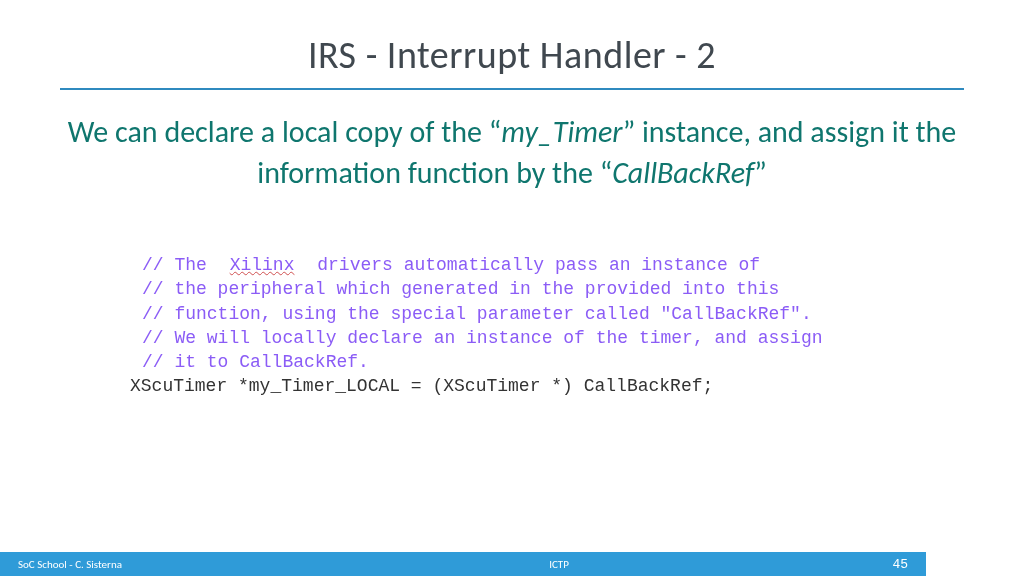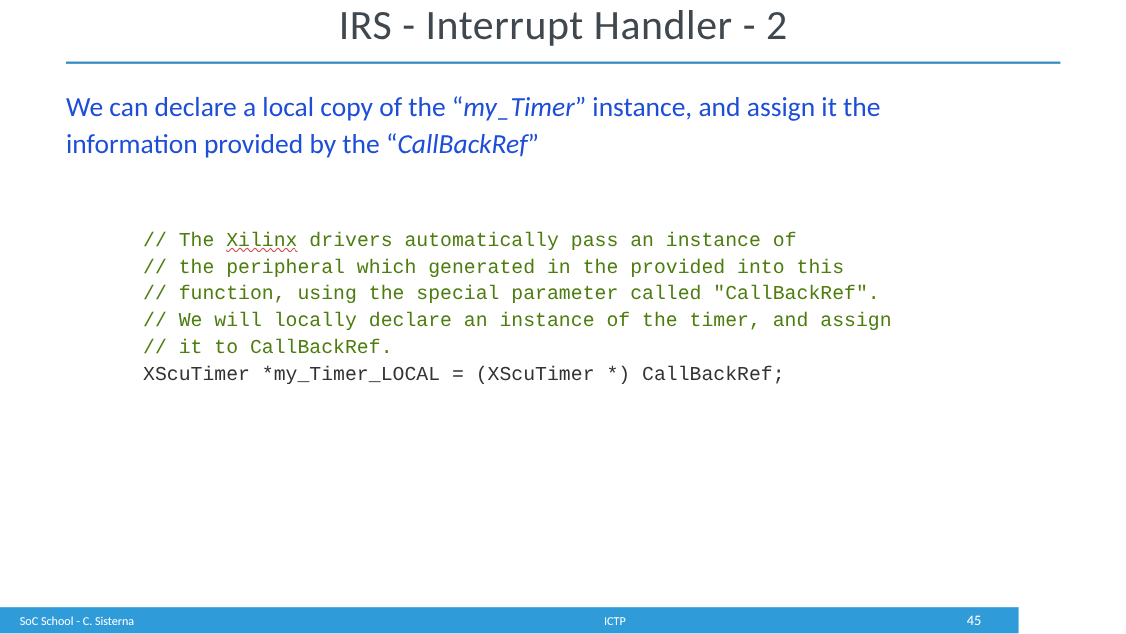--- a/index.html
+++ b/index.html
@@ -16,49 +16,51 @@
     width: 1024px;
     height: 576px;
     position: relative;
     box-sizing: border-box;
   }
   .title {
     text-align: center;
     font-size: 38px;
     color: #40484f;
     margin: 0;
-    padding-top: 0;
+    padding-top: 32px;
     font-weight: 400;
     letter-spacing: 0.5px;
   }
   .title-rule {
     margin: 10px 60px 0 60px;
     border: none;
     border-top: 2px solid #2f8abf;
   }
   .body-text {
-    font-size: 25px;
-    color: #1d4ed8;
+    text-align: center;
+    font-size: 30px;
+    color: #0f766e;
     margin: 22px 60px 0 60px;
     line-height: 1.35;
     font-weight: 400;
   }
   .body-text .it {
     font-style: italic;
   }
   .code-block {
     margin: 60px 0 0 130px;
     font-family: Consolas, "Courier New", monospace;
     font-size: 18px;
     line-height: 1.35;
     white-space: pre;
     color: #333;
   }
   .code-comment {
-    color: #4d7c0f;
+    color: #8b5cf6;
+    margin-left: 12px;
   }
   .squiggle {
     text-decoration-line: underline;
     text-decoration-style: wavy;
     text-decoration-color: #d05050;
     text-decoration-thickness: 1px;
     text-align: right;
   }
   .footer {
     position: absolute;
@@ -78,35 +80,36 @@
   }
   .footer-center {
     position: absolute;
     left: 0;
     width: 1024px;
     text-align: center;
     padding-left: 47px;
   }
   .footer-right {
     position: absolute;
-    right: 34px;
+    right: 18px;
     font-size: 13px;
+    font-family: Liberation Mono, monospace;
   }
 </style>
 </head>
 <body>
 
 <div class="slide">
 
   <h1 class="title">IRS - Interrupt Handler - 2</h1>
   <hr class="title-rule">
 
   <div class="body-text">
     <span>We can declare a local copy of the “</span><span class="it">my_Timer</span><span>” instance, and assign it the</span><br>
-    <span>information provided by the “</span><span class="it">CallBackRef</span><span>”</span>
+    <span>information function by the “</span><span class="it">CallBackRef</span><span>”</span>
   </div>
 
   <div class="code-block"><span class="code-comment">// The </span><span class="code-comment squiggle">Xilinx</span><span class="code-comment"> drivers automatically pass an instance of</span>
 <span class="code-comment">// the peripheral which generated in the provided into this</span>
 <span class="code-comment">// function, using the special parameter called "CallBackRef".</span>
 <span class="code-comment">// We will locally declare an instance of the timer, and assign</span>
 <span class="code-comment">// it to CallBackRef.</span>
 <span>XScuTimer *my_Timer_LOCAL = (XScuTimer *) CallBackRef;</span></div>
 
   <div class="footer">

